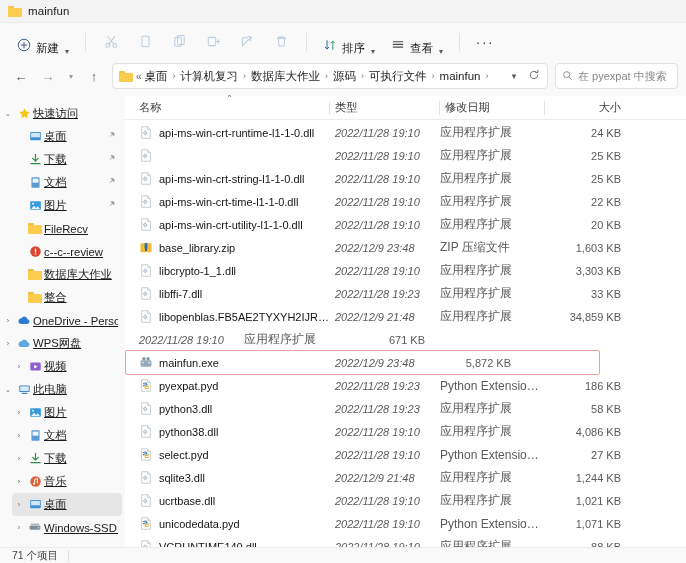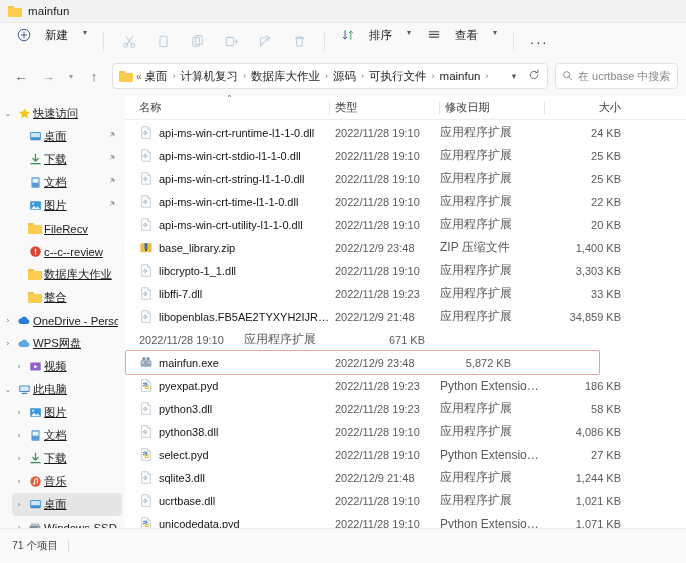--- a/index.html
+++ b/index.html
@@ -28,21 +28,21 @@
     content: ""; position: absolute; left: 0; top: 3px; width: 14px; height: 9px;
     background: #fbcc4e; border-radius: 1px;
   }
 
   
   .cmdbar {
     height: 38px; background: #f9f9f9; border-top: 1px solid #ececec;
     display: flex; align-items: center; padding: 0 10px; gap: 2px; flex: 0 0 auto;
   }
   .cmd-btn {
-    height: 28px; display: flex; align-items: flex-start; gap: 14px;
+    height: 28px; display: flex; align-items: flex-end; gap: 5px;
     padding: 0 7px; border-radius: 4px; cursor: default; white-space: nowrap;
   }
   .cmd-label { font-size: 11.5px; color: #1b1b1b; }
   .cmd-sep { width: 1px; height: 18px; background: #e2e2e2; margin: 0 7px; }
   .icon-btn {
     width: 32px; height: 28px; display: flex; align-items: center; justify-content: center;
     border-radius: 4px;
   }
   .icon-btn svg { display: block; }
   .chev { font-size: 8px; color: #5a5a5a; margin-left: 1px; }
@@ -125,35 +125,35 @@
     position: absolute; left: 93px; top: -2px; font-size: 8px; color: #6a6a6a;
   }
 
   .rows { flex: 1 1 auto; overflow: hidden; padding-top: 1px; }
   .row {
     height: 23px; display: flex; align-items: center; padding-left: 8px;
     position: relative;
   }
   .r-name { width: 196px; flex: 0 0 196px; display: flex; align-items: center; gap: 6px; padding-left: 6px; overflow: hidden; }
   .r-label { font-size: 11px; color: #141414; white-space: nowrap; overflow: hidden; text-overflow: ellipsis; }
-  .r-date { width: 105px; flex: 0 0 105px; font-size: 11px; color: #5a5a5a; padding-left: 6px; white-space: nowrap;}
+  .r-date { width: 105px; flex: 0 0 105px; font-size: 11px; color: #5a5a5a; padding-left: 6px; white-space: nowrap; font-style: italic;}
   .r-type { width: 110px; flex: 0 0 110px; font-size: 12px; color: #5a5a5a; padding-left: 6px; white-space: nowrap; overflow: hidden; text-overflow: ellipsis;}
   .r-size { width: 85px; flex: 0 0 85px; font-size: 11px; color: #5a5a5a; text-align: right; padding-right: 8px; white-space: nowrap;}
 
   
   .fic { width: 14px; height: 15px; flex: 0 0 14px; position: relative; }
 
   .highlight-box {
     position: absolute; border: 1.5px solid #e8a0a0; border-radius: 2px;
     pointer-events: none;
   }
 
   
   .statusbar {
-    height: 35px; flex: 0 0 auto; background: #f9f9f9; border-top: 1px solid #ececec;
+    height: 16px; flex: 0 0 auto; background: #f9f9f9; border-top: 1px solid #ececec;
     display: flex; align-items: center; padding-left: 12px;
   }
   .status-txt { font-size: 10.5px; color: #444; }
   .status-sep { width: 1px; height: 12px; background: #dcdcdc; margin-left: 10px; }
 </style>
 </head>
 <body>
 
 <div class="window">
 
@@ -303,21 +303,21 @@
       </div>
     </div>
 
     <div class="searchbox">
       <span>
         <svg width="11" height="11" viewBox="0 0 16 16">
             <circle cx="6.8" cy="6.8" r="4.4" fill="none" stroke="#777" stroke-width="1.2"></circle>
             <path d="M10.2 10.2l3.6 3.6" stroke="#777" stroke-width="1.2" stroke-linecap="round"></path>
           </svg>
       </span>
-      <span class="search-ph">在 ucrtbase 中搜索</span>
+      <span class="search-ph">在 pyexpat 中搜索</span>
     </div>
   </div>
 
   <div class="body">
 
     <div class="sidebar" id="sidebar">
         <div class="nav-item">
           <span class="nv-chev">⌄</span>
           <span class="nv-ico">
             <svg width="13" height="13" viewBox="0 0 16 16">
@@ -542,21 +542,20 @@
             <div class="r-size">24 KB</div>
           </div>
           <div class="row">
             <div class="r-name">
               <span class="fic"><svg width="14" height="15" viewBox="0 0 16 16">
                   <path d="M3 1.4h7l3 3v10.2H3z" fill="#fdfdfd" stroke="#c3c8cd" stroke-width="1"></path>
                   <path d="M10 1.4v3h3" fill="#eef1f4" stroke="#c3c8cd" stroke-width="1"></path>
                   <circle cx="7.1" cy="8.4" r="1.5" fill="none" stroke="#9fb3c4" stroke-width="1.1"></circle>
                   <path d="M7.1 5.8v1M7.1 10v1M4.6 8.4h1M8.6 8.4h1" stroke="#9fb3c4" stroke-width="1"></path>
                 </svg></span>
-              <span class="r-label">api-ms-win-crt-stdio-l1-1-0.dll</span>
             </div>
             <div class="r-date">2022/11/28 19:10</div>
             <div class="r-type">应用程序扩展</div>
             <div class="r-size">25 KB</div>
           </div>
           <div class="row">
             <div class="r-name">
               <span class="fic"><svg width="14" height="15" viewBox="0 0 16 16">
                   <path d="M3 1.4h7l3 3v10.2H3z" fill="#fdfdfd" stroke="#c3c8cd" stroke-width="1"></path>
                   <path d="M10 1.4v3h3" fill="#eef1f4" stroke="#c3c8cd" stroke-width="1"></path>
@@ -601,21 +600,21 @@
             <div class="r-name">
               <span class="fic"><svg width="14" height="15" viewBox="0 0 16 16">
                   <rect x="1.6" y="3" width="12.8" height="10.4" rx="1.2" fill="#f0bd3d"></rect>
                   <rect x="6.4" y="3" width="3.2" height="6.4" fill="#2f6fb0"></rect>
                   <rect x="6.9" y="9" width="2.2" height="3" rx=".5" fill="#25598f"></rect>
                 </svg></span>
               <span class="r-label">base_library.zip</span>
             </div>
             <div class="r-date">2022/12/9 23:48</div>
             <div class="r-type">ZIP 压缩文件</div>
-            <div class="r-size">1,400 KB</div>
+            <div class="r-size">1,603 KB</div>
           </div>
           <div class="row">
             <div class="r-name">
               <span class="fic"><svg width="14" height="15" viewBox="0 0 16 16">
                   <path d="M3 1.4h7l3 3v10.2H3z" fill="#fdfdfd" stroke="#c3c8cd" stroke-width="1"></path>
                   <path d="M10 1.4v3h3" fill="#eef1f4" stroke="#c3c8cd" stroke-width="1"></path>
                   <circle cx="7.1" cy="8.4" r="1.5" fill="none" stroke="#9fb3c4" stroke-width="1.1"></circle>
                   <path d="M7.1 5.8v1M7.1 10v1M4.6 8.4h1M8.6 8.4h1" stroke="#9fb3c4" stroke-width="1"></path>
                 </svg></span>
               <span class="r-label">libcrypto-1_1.dll</span>

